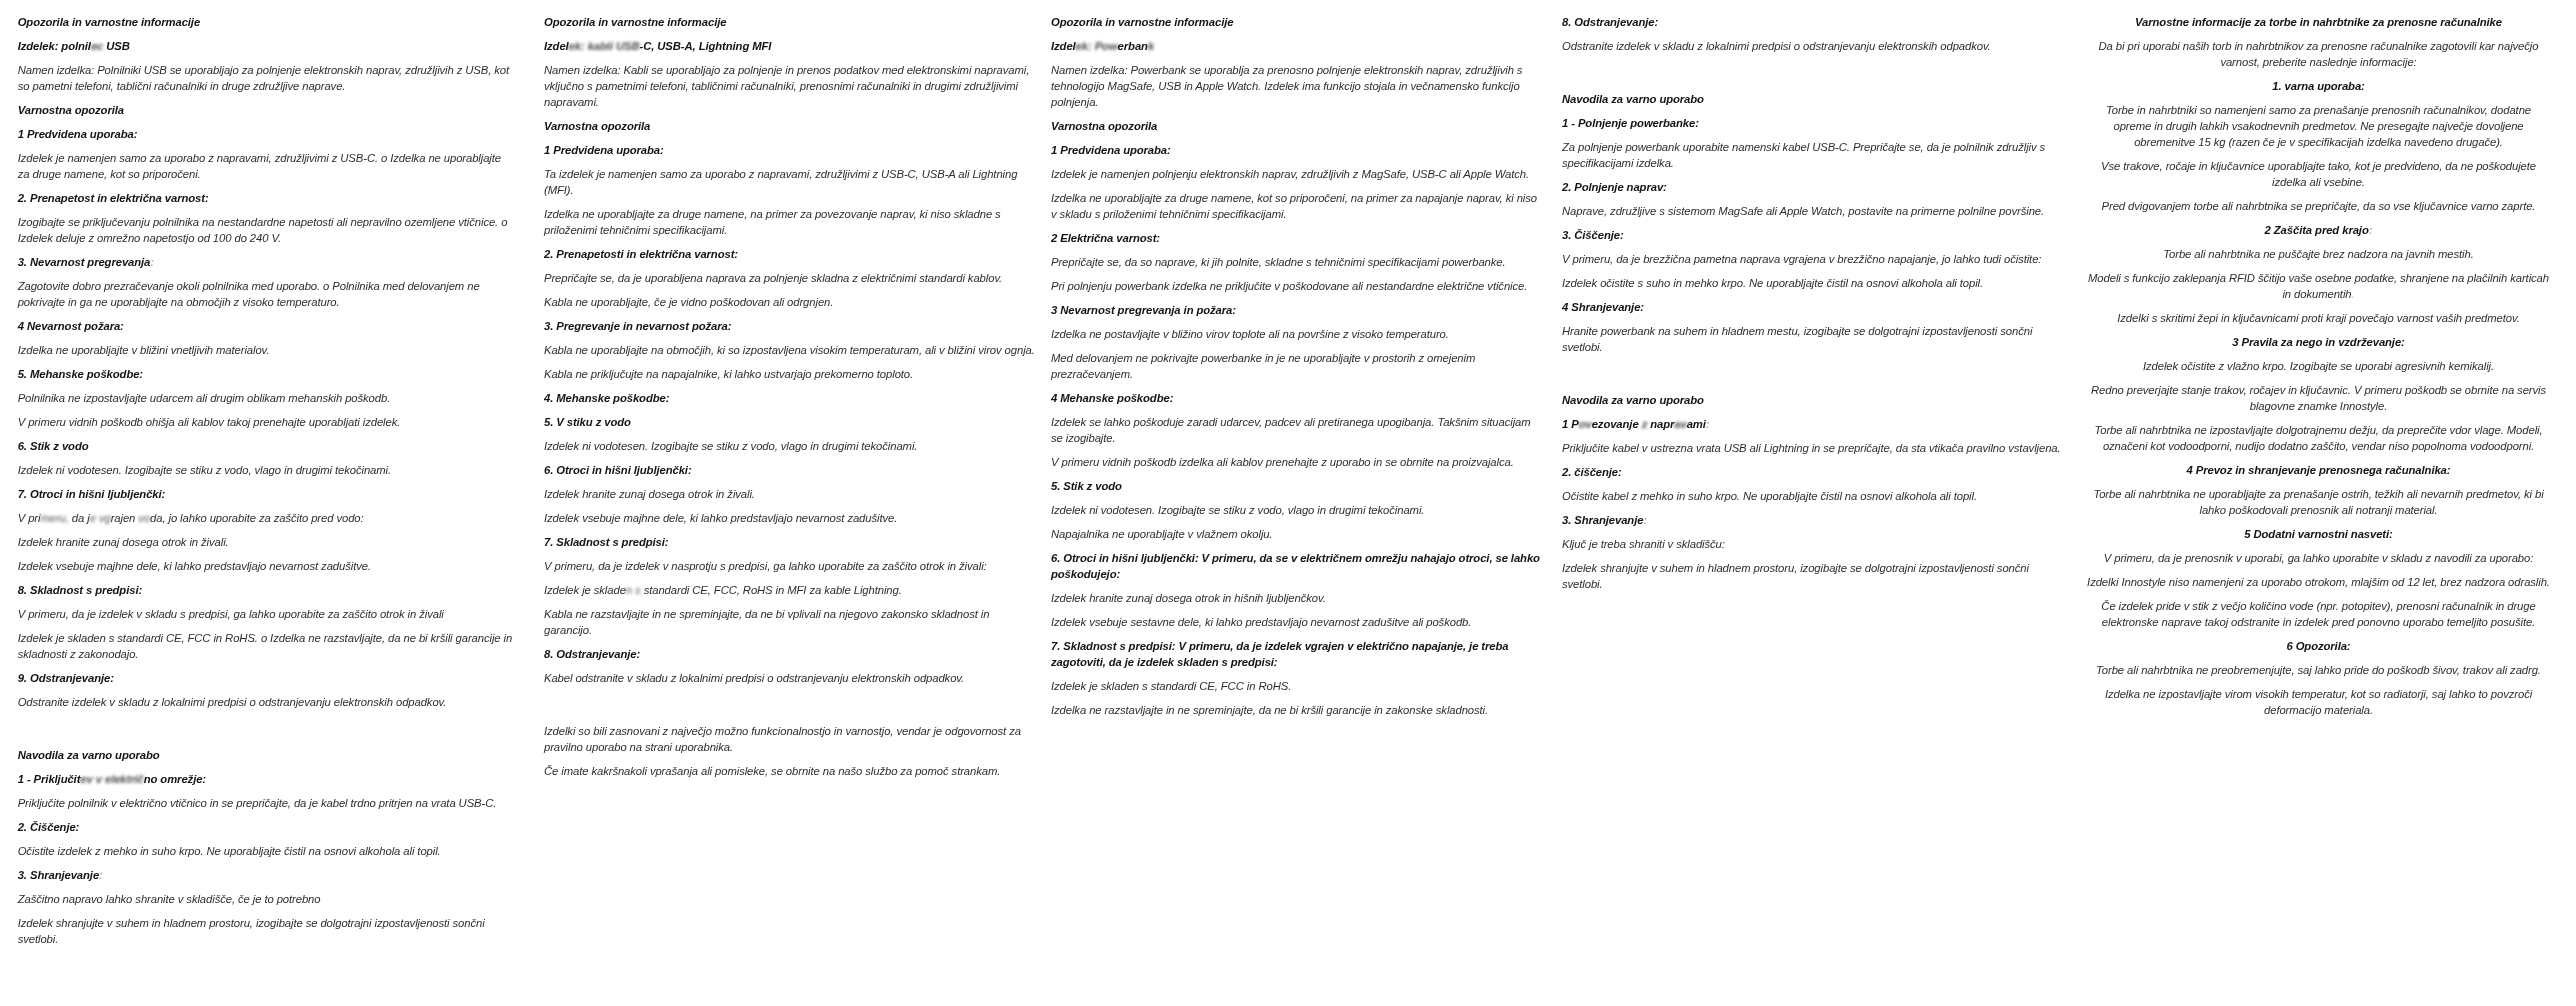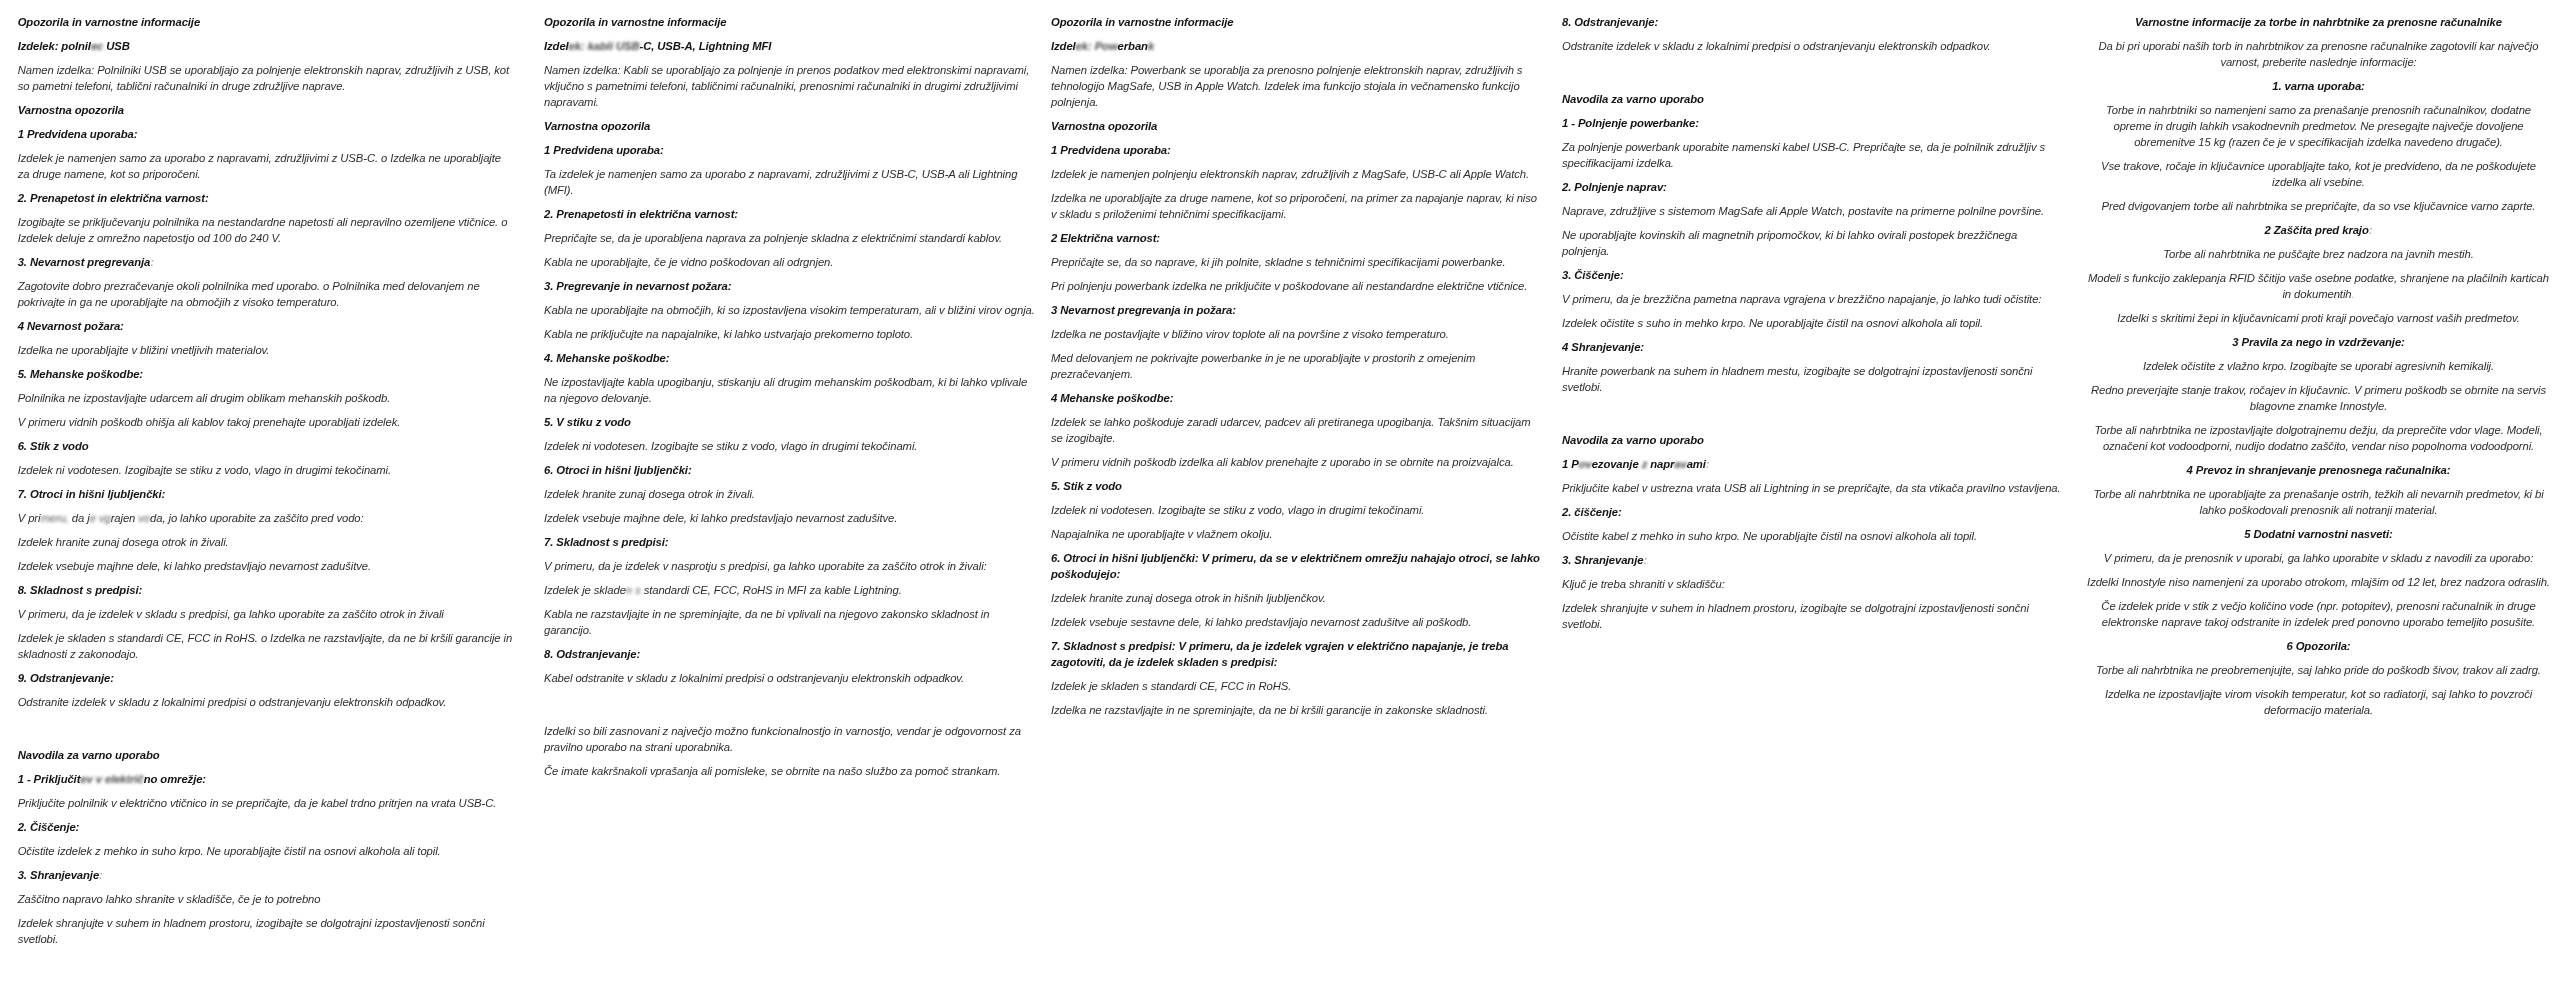--- a/index.html
+++ b/index.html
@@ -69,28 +69,28 @@
       <div class="p"><span>Zaščitno napravo lahko shranite v skladišče, če je to potrebno</span></div>
       <div class="p"><span>Izdelek shranjujte v suhem in hladnem prostoru, izogibajte se dolgotrajni izpostavljenosti sončni svetlobi.</span></div>
     </div>
     <div class="col" style="left: 544px; width: 493px;">
       <div class="h"><span>Opozorila in varnostne informacije</span></div>
       <div class="h"><span>Izdel</span><span class="blur">ek: kabli USB</span><span>-C, USB-A, Lightning MFI</span></div>
       <div class="p"><span>Namen izdelka: Kabli se uporabljajo za polnjenje in prenos podatkov med elektronskimi napravami, vključno s pametnimi telefoni, tabličnimi računalniki, prenosnimi računalniki in drugimi združljivimi napravami.</span></div>
       <div class="h"><span>Varnostna opozorila</span></div>
       <div class="h"><span>1 Predvidena uporaba:</span></div>
       <div class="p"><span>Ta izdelek je namenjen samo za uporabo z napravami, združljivimi z USB-C, USB-A ali Lightning (MFI).</span></div>
+      <div class="p"><span>Izdelka ne uporabljajte za druge namene, na primer za povezovanje naprav, ki niso skladne s priloženimi tehničnimi specifikacijami.</span></div>
       <div class="h"><span>2. Prenapetosti in električna varnost:</span></div>
       <div class="p"><span>Prepričajte se, da je uporabljena naprava za polnjenje skladna z električnimi standardi kablov.</span></div>
       <div class="p"><span>Kabla ne uporabljajte, če je vidno poškodovan ali odrgnjen.</span></div>
       <div class="h"><span>3. Pregrevanje in nevarnost požara:</span></div>
       <div class="p"><span>Kabla ne uporabljajte na območjih, ki so izpostavljena visokim temperaturam, ali v bližini virov ognja.</span></div>
       <div class="p"><span>Kabla ne priključujte na napajalnike, ki lahko ustvarjajo prekomerno toploto.</span></div>
       <div class="h"><span>4. Mehanske poškodbe:</span></div>
-      <div class="p"><span>Ne izpostavljajte kabla upogibanju, stiskanju ali drugim mehanskim poškodbam, ki bi lahko vplivale na njegovo delovanje.</span></div>
       <div class="h"><span>5. V stiku z vodo</span></div>
       <div class="p"><span>Izdelek ni vodotesen. Izogibajte se stiku z vodo, vlago in drugimi tekočinami.</span></div>
       <div class="h"><span>6. Otroci in hišni ljubljenčki:</span></div>
       <div class="p"><span>Izdelek hranite zunaj dosega otrok in živali.</span></div>
       <div class="p"><span>Izdelek vsebuje majhne dele, ki lahko predstavljajo nevarnost zadušitve.</span></div>
       <div class="h"><span>7. Skladnost s predpisi:</span></div>
       <div class="p"><span>V primeru, da je izdelek v nasprotju s predpisi, ga lahko uporabite za zaščito otrok in živali:</span></div>
       <div class="p"><span>Izdelek je sklade</span><span class="blur">n s</span><span> standardi CE, FCC, RoHS in MFI za kable Lightning.</span></div>
       <div class="p"><span>Kabla ne razstavljajte in ne spreminjajte, da ne bi vplivali na njegovo zakonsko skladnost in garancijo.</span></div>
       <div class="h"><span>8. Odstranjevanje:</span></div>
@@ -128,21 +128,20 @@
     </div>
     <div class="col" style="left: 1562px; width: 503px;">
       <div class="h"><span>8. Odstranjevanje:</span></div>
       <div class="p"><span>Odstranite izdelek v skladu z lokalnimi predpisi o odstranjevanju elektronskih odpadkov.</span></div>
       <div class="gap"></div>
       <div class="h"><span>Navodila za varno uporabo</span></div>
       <div class="h"><span>1 - Polnjenje powerbanke:</span></div>
       <div class="p"><span>Za polnjenje powerbank uporabite namenski kabel USB-C. Prepričajte se, da je polnilnik združljiv s specifikacijami izdelka.</span></div>
       <div class="h"><span>2. Polnjenje naprav:</span></div>
       <div class="p"><span>Naprave, združljive s sistemom MagSafe ali Apple Watch, postavite na primerne polnilne površine.</span></div>
-      <div class="p"><span>Ne uporabljajte kovinskih ali magnetnih pripomočkov, ki bi lahko ovirali postopek brezžičnega polnjenja.</span></div>
       <div class="h"><span>3. Čiščenje:</span></div>
       <div class="p"><span>V primeru, da je brezžična pametna naprava vgrajena v brezžično napajanje, jo lahko tudi očistite:</span></div>
       <div class="p"><span>Izdelek očistite s suho in mehko krpo. Ne uporabljajte čistil na osnovi alkohola ali topil.</span></div>
       <div class="h"><span>4 Shranjevanje:</span></div>
       <div class="p"><span>Hranite powerbank na suhem in hladnem mestu, izogibajte se dolgotrajni izpostavljenosti sončni svetlobi.</span></div>
       <div class="gap"></div>
       <div class="h"><span>Navodila za varno uporabo</span></div>
       <div class="h"><span>1 P</span><span class="blur">ov</span><span>ezovanje </span><span class="blur">z</span><span> napr</span><span class="blur">av</span><span>ami</span><span class="fade">:</span></div>
       <div class="p"><span>Priključite kabel v ustrezna vrata USB ali Lightning in se prepričajte, da sta vtikača pravilno vstavljena.</span></div>
       <div class="h"><span>2. čiščenje:</span></div>

